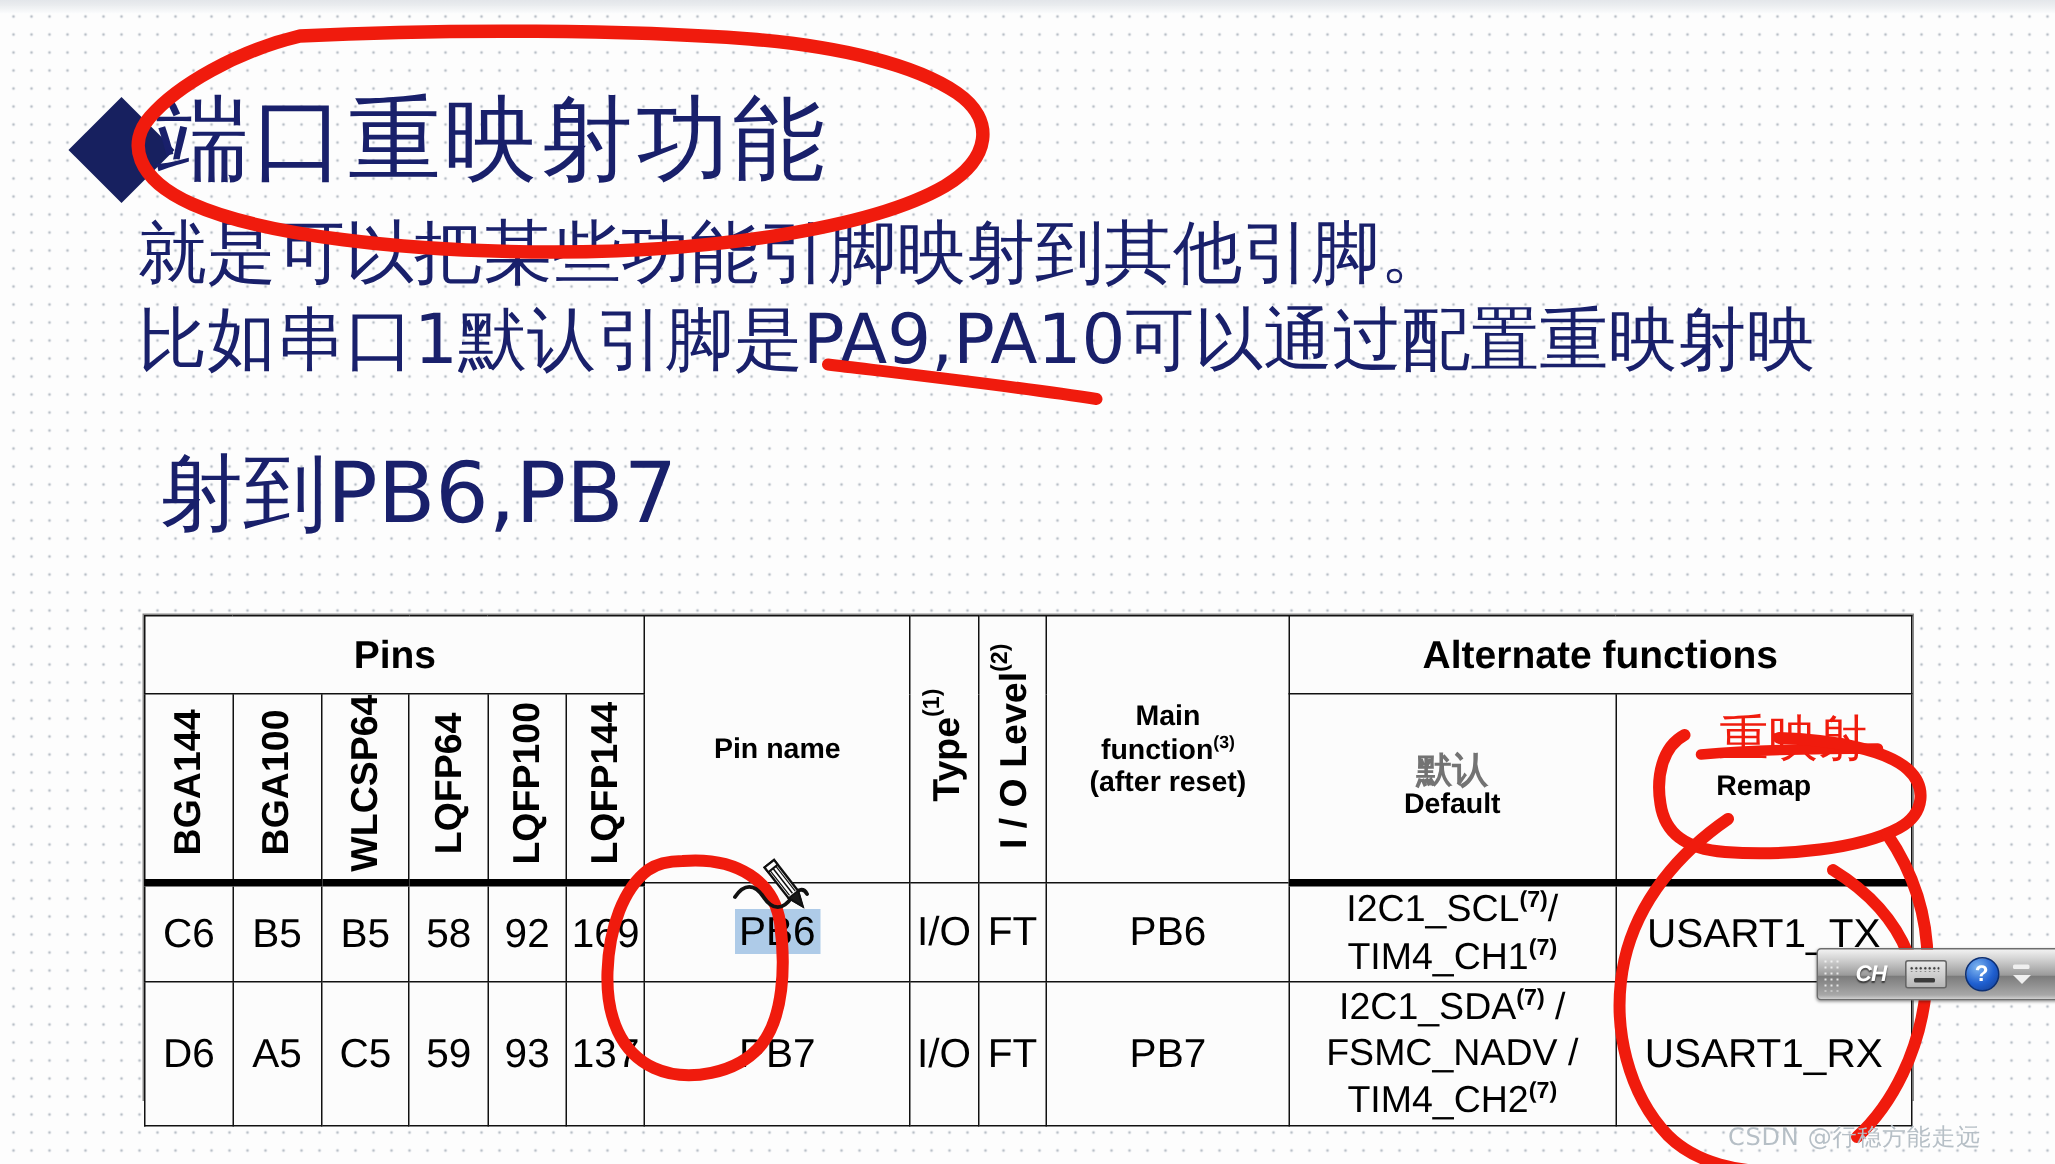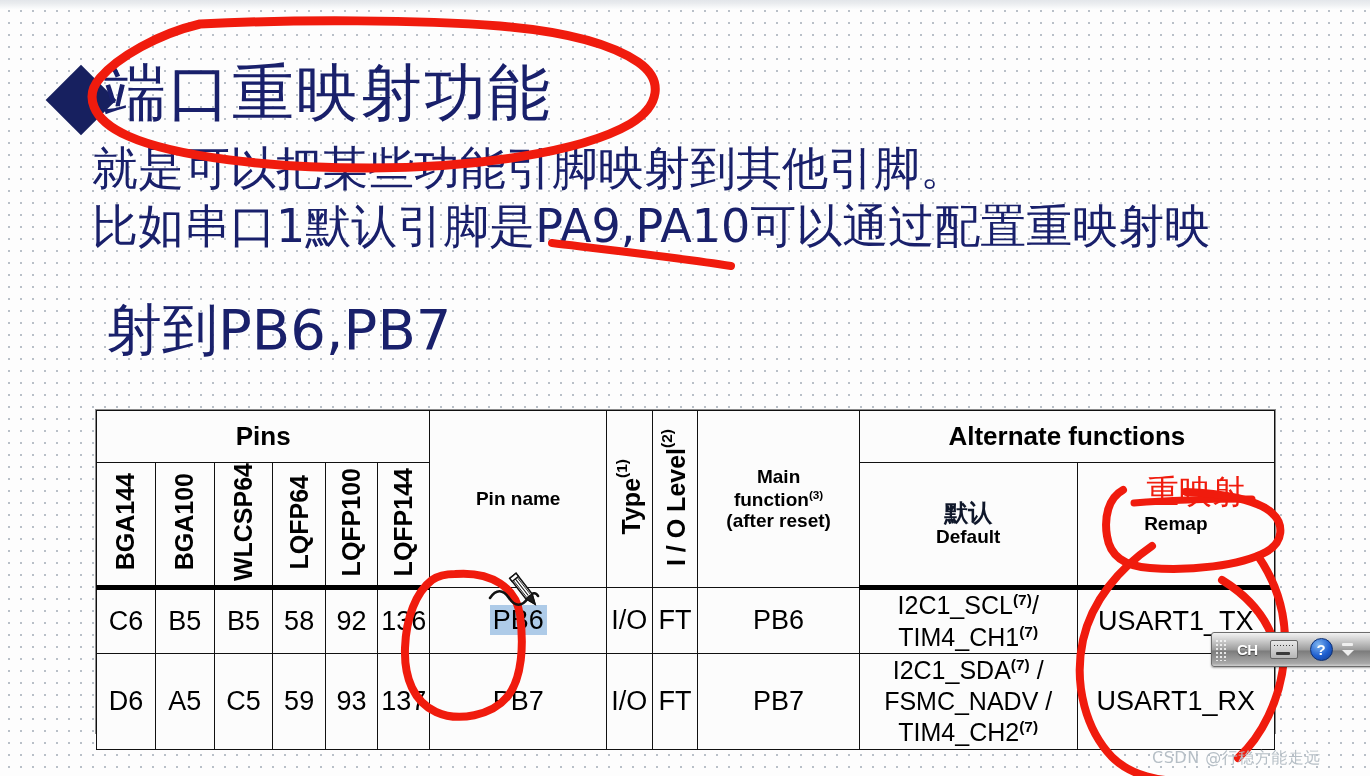--- a/index.html
+++ b/index.html
@@ -108,21 +108,21 @@
     letter-spacing: 0px;
   }
   .pins-head { font-size: 26px; }
   .colhead { font-size: 19px; line-height: 1.12; }
   .cellval { font-size: 27px; font-weight: normal; }
   .cellval-b { font-size: 27px; font-weight: normal; }
   .altfn { font-size: 25px; font-weight: normal; line-height: 1.25; }
   sup { font-size: .62em; font-weight: bold; }
   .alt-head { font-size: 26px; }
   .default-cn {
-    color: #0f172a; font-size: 24px; display: block;
+    color: #737373; font-size: 24px; display: block;
     font-family: "DejaVu Sans", "Liberation Sans", sans-serif;
     line-height: 1; margin-bottom: 1px;
   }
   #pb6-hl {
     background: #aecbe8;
     padding: 0 3px;
   }
 
   
   #ink {
@@ -164,20 +164,21 @@
     opacity: .85;
     flex: 0 0 auto;
   }
   #ime-lang {
     color: #fff; font-size: 15px; font-weight: bold;
     font-family: "Liberation Sans", sans-serif;
     margin-left: 9px;
     text-shadow: 0 1px 1px rgba(0,0,0,.6);
     letter-spacing: -0.5px;
     flex: 0 0 auto;
+    font-style: italic;
   }
   #ime-kbd {
     margin-left: 12px; width: 26px; height: 17px;
     border-radius: 2px;
     background: linear-gradient(to bottom, #e8e8e8, #b6b6b6);
     border: 1px solid #666;
     position: relative; flex: 0 0 auto;
   }
   #ime-kbd::before {
     content: ""; position: absolute; left: 2px; top: 3px;
@@ -294,21 +295,21 @@
             <span class="colhead">Remap</span>
           </td>
         </tr>
 
         <tr style="height:50px">
           <td><span class="cellval">C6</span></td>
           <td><span class="cellval">B5</span></td>
           <td><span class="cellval">B5</span></td>
           <td><span class="cellval">58</span></td>
           <td><span class="cellval">92</span></td>
-          <td><span class="cellval">136</span></td>
+          <td><span class="cellval">169</span></td>
           <td>
             <span class="cellval" id="pb6-hl">PB6</span>
           </td>
           <td><span class="cellval">I/O</span></td>
           <td><span class="cellval">FT</span></td>
           <td><span class="cellval">PB6</span></td>
           <td>
             <span class="altfn"><span>I2C1_SCL</span><sup>(7)</sup><span>/ TIM4_CH1</span><sup>(7)</sup></span>
           </td>
           <td><span class="cellval-b">USART1_TX</span></td>

